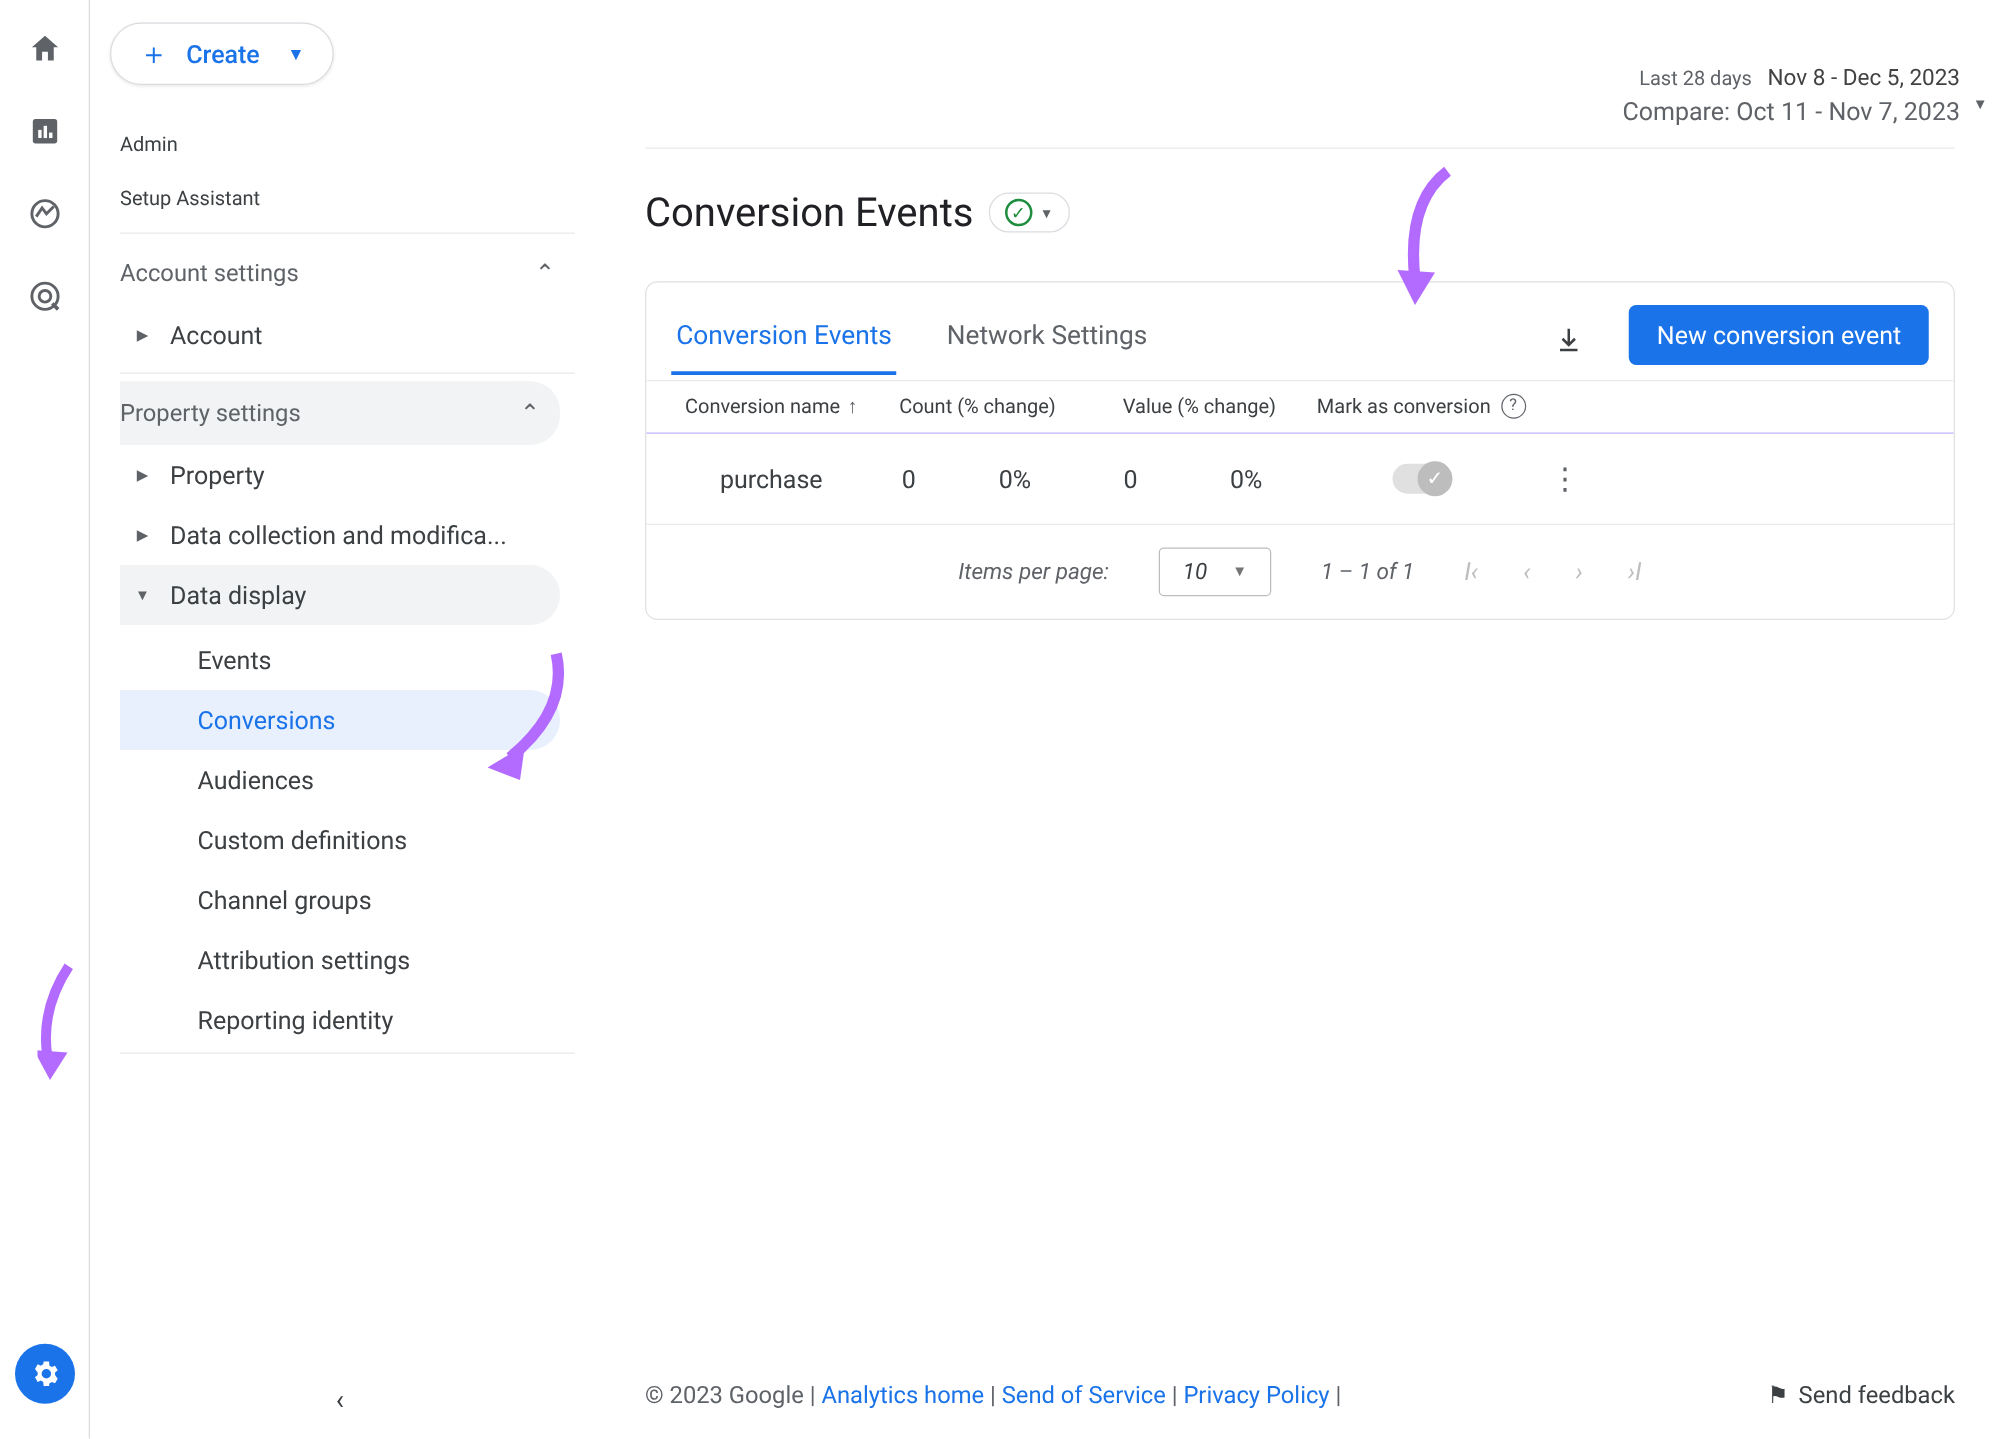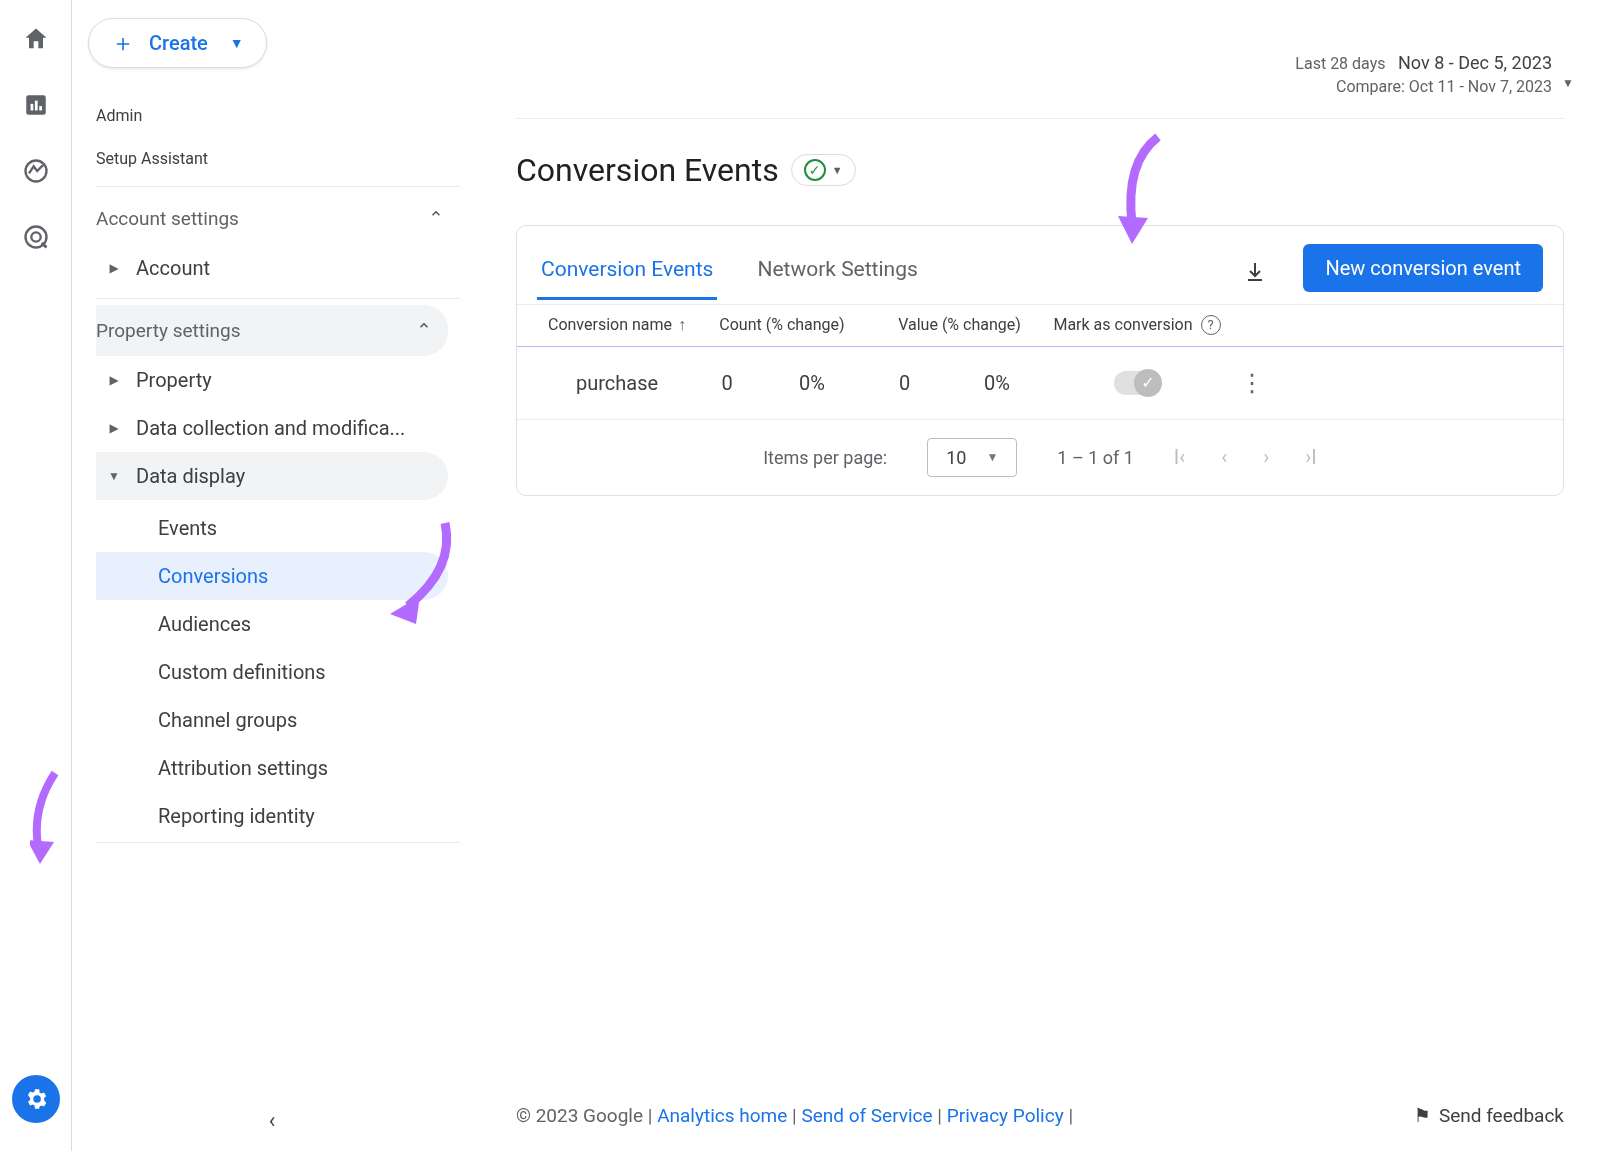--- a/index.html
+++ b/index.html
@@ -24,24 +24,24 @@
 .nav-row.active { background: #f1f3f4; border-radius: 0 24px 24px 0; margin-right: 12px; }
 
 .sub-list { margin-top: 4px; }
 .sub-item { font-size: 20px; color: #3c4043; padding: 12px 12px 12px 62px; cursor: pointer; border-radius: 0 24px 24px 0; margin-right: 12px; }
 .sub-item.selected { background: #e8f0fe; color: #1a73e8; }
 
 .collapse-caret { position: absolute; bottom: 18px; left: 50%; transform: translateX(-50%); font-size: 22px; color: #3c4043; cursor: pointer; }
 
 .main { position: absolute; left: 472px; top: 0; right: 0; height: 100%; padding: 28px 36px 0 44px; }
 
-.date-block { position: absolute; right: 48px; top: 52px; text-align: right; color: #424242; }
+.date-block { position: absolute; right: 32px; top: 52px; text-align: right; color: #424242; }
 .date-line1 { font-size: 18px; }
 .date-line1 .lbl { color: #5f6368; font-size: 16px; margin-right: 8px; }
-.date-line2 { font-size: 16px; color: #5f6368; margin-top: 4px; }
+.date-line2 { font-size: 20px; color: #5f6368; margin-top: 4px; }
 .date-caret { position: absolute; right: -22px; top: 24px; font-size: 12px; color: #5f6368; }
 
 .hr-top { height: 1px; background: #e8eaed; margin-top: 90px; }
 
 .page-title-row { display: flex; align-items: center; gap: 12px; margin-top: 32px; }
 .page-title { font-size: 32px; color: #202124; font-weight: 400; }
 .title-chip { display: inline-flex; align-items: center; gap: 6px; border: 1px solid #dadce0; border-radius: 20px; padding: 4px 12px; cursor: pointer; color: #5f6368; }
 .chk-circle { width: 22px; height: 22px; border: 2px solid #1e8e3e; border-radius: 50%; display: inline-flex; align-items: center; justify-content: center; color: #1e8e3e; font-size: 14px; }
 
 .card { margin-top: 36px; border: 1px solid #e0e0e0; border-radius: 10px; background: #fff; overflow: hidden; }
@@ -68,21 +68,21 @@
 .td-zero1 { width: 60px; text-align: right; }
 .td-pct1 { width: 110px; text-align: right; }
 .td-zero2 { width: 75px; text-align: right; }
 .td-pct2 { width: 110px; text-align: right; }
 .td-mark { width: 170px; display:flex; justify-content:center; }
 .td-more { width: 60px; text-align:center; color:#5f6368; cursor:pointer; font-size: 24px; }
 
 .toggle { width: 46px; height: 24px; background: #e0e0e0; border-radius: 12px; position: relative; }
 .toggle::after { content: '✓'; position: absolute; right: -2px; top: -2px; width: 28px; height: 28px; background: #bdbdbd; border-radius: 50%; display:flex; align-items:center; justify-content:center; color:#fff; font-size:16px; }
 
-.pager { display: flex; align-items: center; justify-content: center; gap: 40px; padding: 18px 20px; font-size: 18px; color: #5f6368; }
+.pager { display: flex; align-items: center; justify-content: center; gap: 40px; padding: 18px 20px; font-size: 18px; color: #5f6368; font-style: italic; }
 .pp-select { border: 1px solid #bdbdbd; padding: 8px 18px; border-radius: 4px; display: inline-flex; align-items: center; gap: 20px; cursor: pointer; color: #3c4043; }
 .pager-ctrls { display: flex; gap: 36px; color: #bdbdbd; font-size: 20px; }
 .pager-ctrls span { cursor: pointer; }
 
 .footer { position: absolute; bottom: 24px; left: 44px; right: 36px; font-size: 19px; color: #5f6368; }
 .footer a { color: #1a73e8; text-decoration: none; }
 .footer .fb { float: right; color: #3c4043; display: inline-flex; align-items: center; gap: 8px; cursor: pointer; }
 
 .help-circ { width: 20px; height: 20px; border: 1.5px solid #5f6368; border-radius: 50%; display: inline-flex; align-items:center; justify-content:center; font-size: 13px; color: #5f6368; }
 

